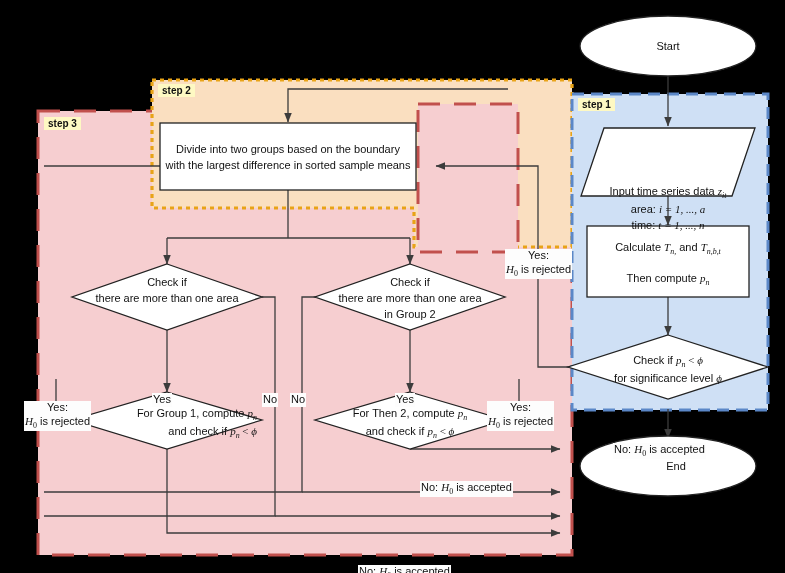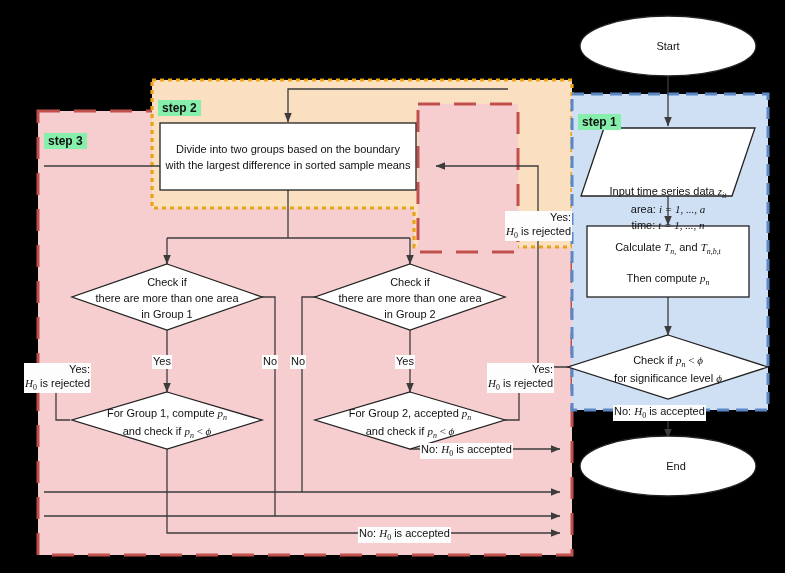--- a/index.html
+++ b/index.html
@@ -1,22 +1,22 @@
 <!DOCTYPE html>
 <html><head>
 <meta charset="utf-8">
 <style>
   html,body{margin:0;padding:0;background:#000;}
   #root{position:relative;width:785px;height:573px;background:#000;overflow:hidden;
         font-family:"Liberation Sans","DejaVu Sans",sans-serif;}
   svg{position:absolute;left:0;top:0;}
   .lbl{position:absolute;background:#fdfdfd;font-size:11px;line-height:1.25;color:#111;
-       text-align:right;white-space:nowrap;padding:0 1px;}
-  .steplbl{position:absolute;background:#86efac;font-size:12px;font-weight:bold;color:#111;
-           padding:1px 4px;white-space:nowrap;margin-top:16px;}
+       text-align:center;white-space:nowrap;padding:0 1px;margin-top:38px;}
+  .steplbl{position:absolute;background:#fef9c3;font-size:10px;font-weight:bold;color:#111;
+           padding:1px 4px;white-space:nowrap;}
   .nodetxt{position:absolute;font-size:11px;line-height:1.45;color:#111;text-align:center;
            white-space:nowrap;}
   .mi{font-family:"Liberation Serif","DejaVu Serif",serif;font-style:italic;}
   .mr{font-family:"Liberation Serif","DejaVu Serif",serif;font-style:normal;}
   sub{font-size:72%;}
 </style>
 </head>
 <body>
 
 <div id="root">
@@ -133,36 +133,35 @@
 
   <div class="nodetxt" style="left:162px;top:133px;width:252px;">
     <div style="height:9px;"></div>
     <div>Divide into two groups based on the boundary</div>
     <div>with the largest difference in sorted sample means</div>
   </div>
 
   <div class="nodetxt" style="left:77px;top:275px;width:180px;">
     <div>Check if</div>
     <div>there are more than one area</div>
-    <div>in Group 1</div>
   </div>
 
   <div class="nodetxt" style="left:320px;top:275px;width:180px;">
     <div>Check if</div>
     <div>there are more than one area</div>
     <div>in Group 2</div>
   </div>
 
-  <div class="nodetxt" style="left:77px;top:406px;width:180px;">
+  <div class="nodetxt" style="left:77px;top:406px;width:180px;text-align:right;">
     <div><span>For Group 1, compute </span><span class="mi">p</span><sub class="mi">n</sub></div>
     <div><span>and check if </span><span class="mi">p</span><sub class="mi">n</sub><span class="mr"> &lt; </span><span class="mi">ϕ</span></div>
   </div>
 
   <div class="nodetxt" style="left:320px;top:406px;width:180px;">
-    <div><span>For Group 2, accepted </span><span class="mi">p</span><sub class="mi">n</sub></div>
+    <div><span>For Then 2, compute </span><span class="mi">p</span><sub class="mi">n</sub></div>
     <div><span>and check if </span><span class="mi">p</span><sub class="mi">n</sub><span class="mr"> &lt; </span><span class="mi">ϕ</span></div>
   </div>
 
   <div class="lbl" style="left:613px;top:405px;">
     <span>No: </span><span class="mi">H</span><sub class="mr">0</sub><span> is accepted</span>
   </div>
 
   <div class="lbl" style="left:505px;top:211px;">
     <div>Yes:</div>
     <div><span class="mi">H</span><sub class="mr">0</sub><span> is rejected</span></div>

